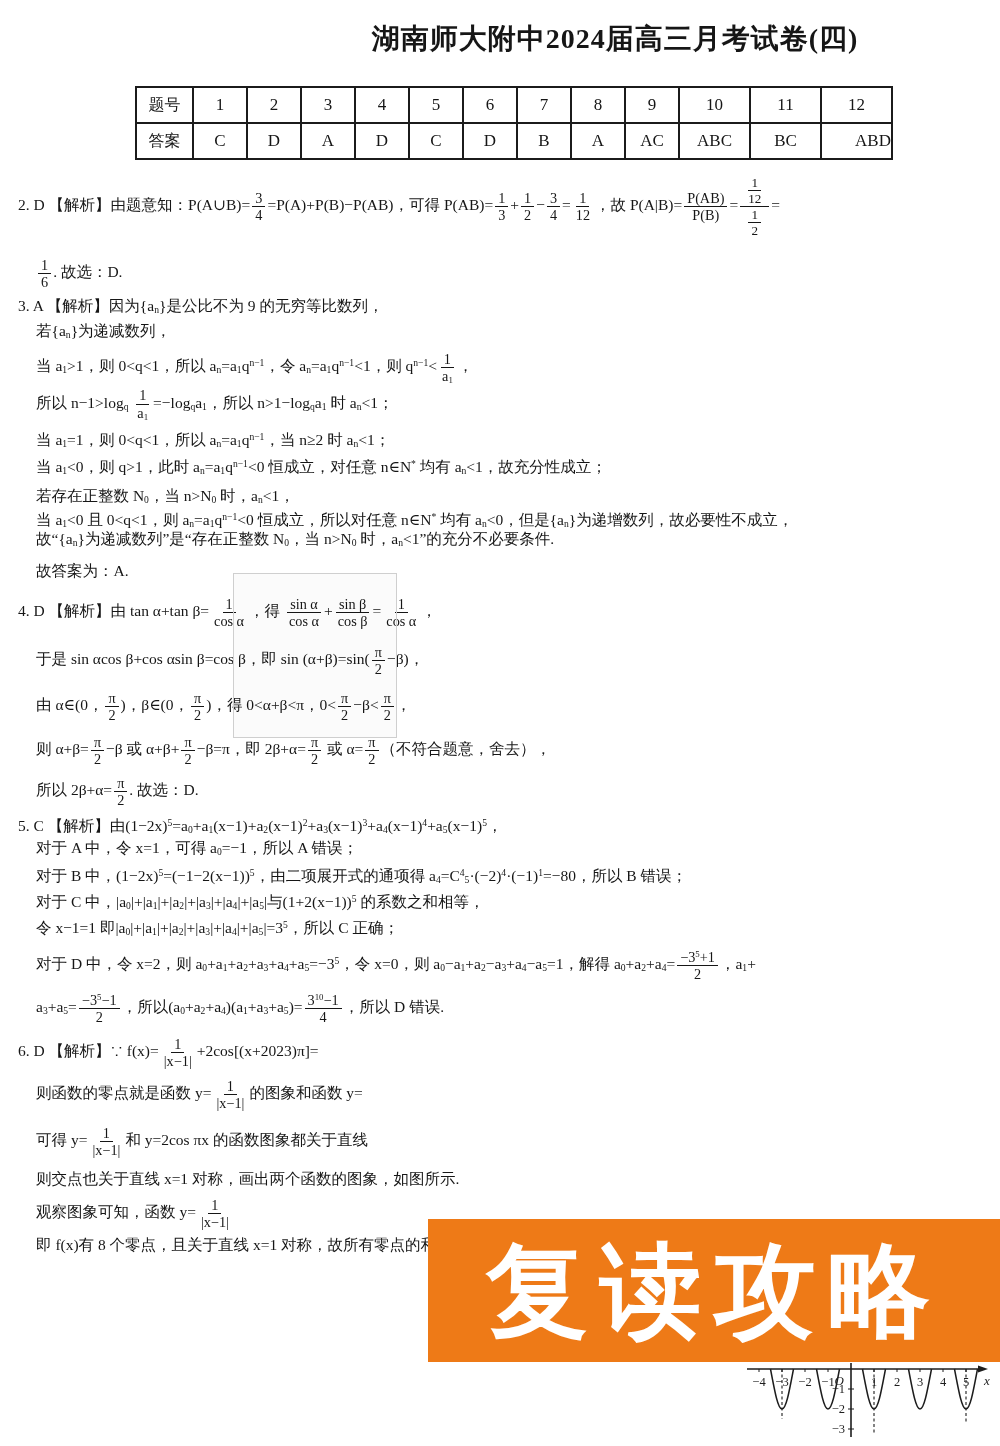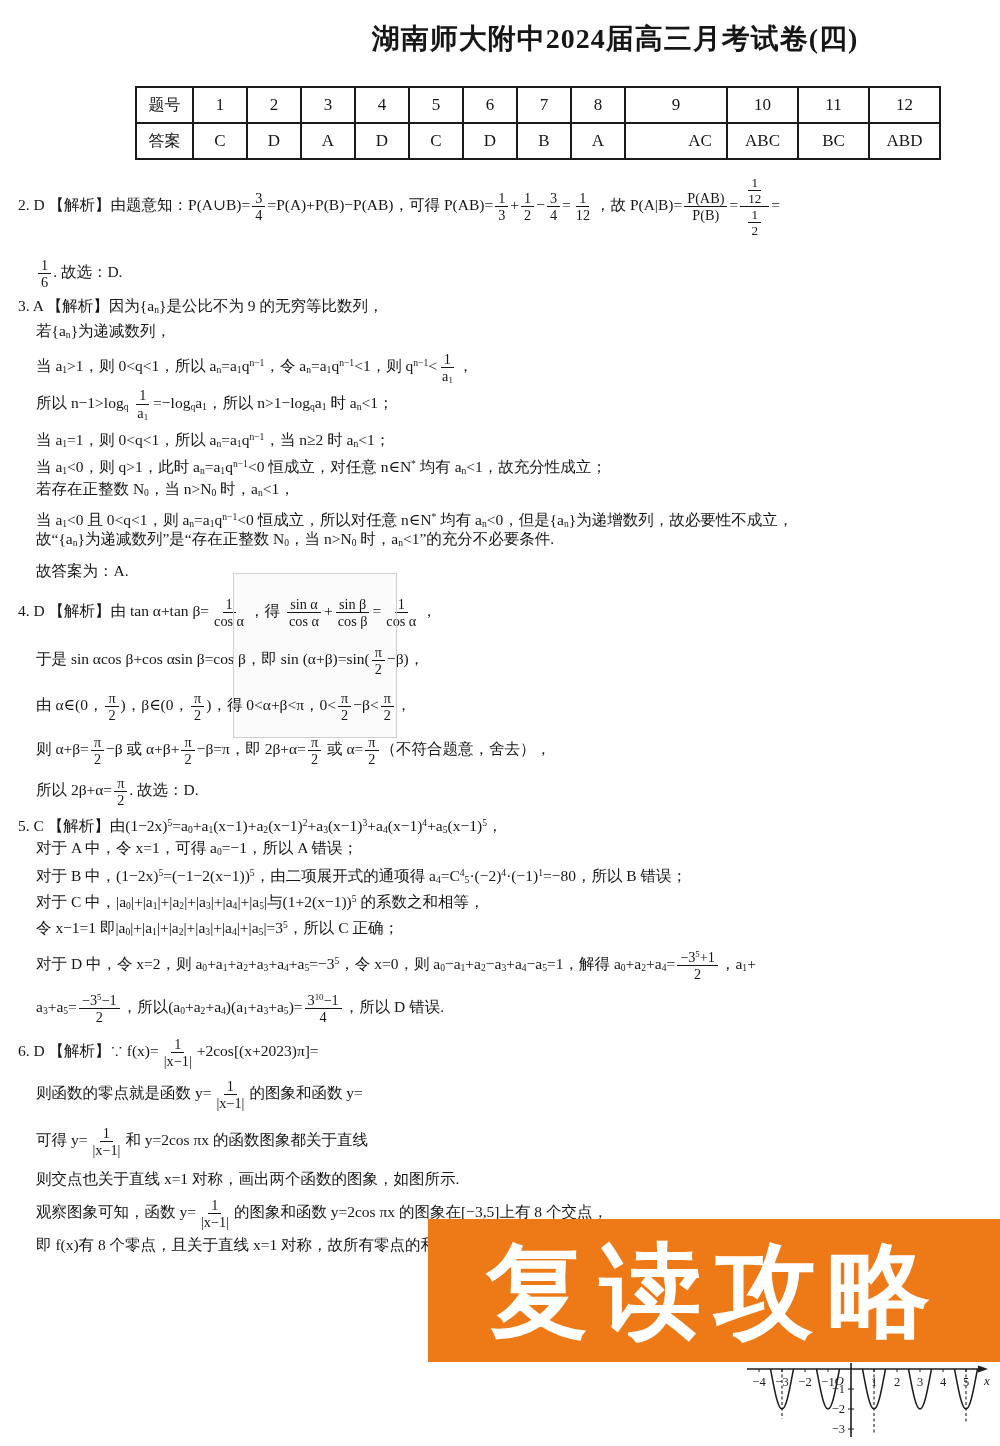--- a/index.html
+++ b/index.html
@@ -73,24 +73,24 @@
       <tr>
         <td class="lbl">答案</td>
       <td style="width: 52px;">C</td>
           <td style="width: 52px;">D</td>
           <td style="width: 52px;">A</td>
           <td style="width: 52px;">D</td>
           <td style="width: 52px;">C</td>
           <td style="width: 52px;">D</td>
           <td style="width: 52px;">B</td>
           <td style="width: 52px;">A</td>
-          <td style="width: 52px; padding-left: 48px;">AC</td>
+          <td style="width: 52px;">AC</td>
           <td style="width: 69px;">ABC</td>
           <td style="width: 69px;">BC</td>
-          <td style="width: 69px;">ABD</td>
+          <td style="width: 69px; text-align: right;">ABD</td>
         </tr>
     </tbody>
   </table>
 
 
   <div class="solutions">
       <div class="line" style="height: 90px; line-height: 90px;"><span style="white-space: pre;">2. D 【解析】由题意知：P(A∪B)=</span><span class="frac">
           <span class="fn">3</span>
           <span class="fd">4</span>
         </span><span style="white-space: pre;">=P(A)+P(B)−P(AB)，可得 P(AB)=</span><span class="frac">
@@ -127,21 +127,21 @@
       <div class="line ind" style="height: 38px; line-height: 38px;"><span style="white-space: pre;">当 a</span><sub>1</sub><span style="white-space: pre;">&gt;1，则 0&lt;q&lt;1，所以 a</span><sub>n</sub><span style="white-space: pre;">=a</span><sub>1</sub><span style="white-space: pre;">q</span><sup>n−1</sup><span style="white-space: pre;">，令 a</span><sub>n</sub><span style="white-space: pre;">=a</span><sub>1</sub><span style="white-space: pre;">q</span><sup>n−1</sup><span style="white-space: pre;">&lt;1，则 q</span><sup>n−1</sup><span style="white-space: pre;">&lt;</span><span class="frac">
           <span class="fn"><span style="white-space: pre;">1</span></span>
           <span class="fd"><span style="white-space: pre;">a</span><sub>1</sub></span>
         </span><span style="white-space: pre;">，</span></div>
       <div class="line ind" style="height: 42px; line-height: 42px;"><span style="white-space: pre;">所以 n−1&gt;log</span><sub>q</sub><span style="white-space: pre;"> </span><span class="frac">
           <span class="fn"><span style="white-space: pre;">1</span></span>
           <span class="fd"><span style="white-space: pre;">a</span><sub>1</sub></span>
         </span><span style="white-space: pre;">=−log</span><sub>q</sub><span style="white-space: pre;">a</span><sub>1</sub><span style="white-space: pre;">，所以 n&gt;1−log</span><sub>q</sub><span style="white-space: pre;">a</span><sub>1</sub><span style="white-space: pre;"> 时 a</span><sub>n</sub><span style="white-space: pre;">&lt;1；</span></div>
       <div class="line ind" style="height: 26px; line-height: 26px;"><span style="white-space: pre;">当 a</span><sub>1</sub><span style="white-space: pre;">=1，则 0&lt;q&lt;1，所以 a</span><sub>n</sub><span style="white-space: pre;">=a</span><sub>1</sub><span style="white-space: pre;">q</span><sup>n−1</sup><span style="white-space: pre;">，当 n≥2 时 a</span><sub>n</sub><span style="white-space: pre;">&lt;1；</span></div>
       <div class="line ind" style="height: 28px; line-height: 28px;"><span style="white-space: pre;">当 a</span><sub>1</sub><span style="white-space: pre;">&lt;0，则 q&gt;1，此时 a</span><sub>n</sub><span style="white-space: pre;">=a</span><sub>1</sub><span style="white-space: pre;">q</span><sup>n−1</sup><span style="white-space: pre;">&lt;0 恒成立，对任意 n∈N</span><sup>*</sup><span style="white-space: pre;"> 均有 a</span><sub>n</sub><span style="white-space: pre;">&lt;1，故充分性成立；</span></div>
-      <div class="line ind" style="height: 26px; line-height: 22px;"><span style="white-space: pre;">若存在正整数 N</span><sub>0</sub><span style="white-space: pre;">，当 n&gt;N</span><sub>0</sub><span style="white-space: pre;"> 时，a</span><sub>n</sub><span style="white-space: pre;">&lt;1，</span></div>
+      <div class="line ind" style="height: 26px; line-height: 36px;"><span style="white-space: pre;">若存在正整数 N</span><sub>0</sub><span style="white-space: pre;">，当 n&gt;N</span><sub>0</sub><span style="white-space: pre;"> 时，a</span><sub>n</sub><span style="white-space: pre;">&lt;1，</span></div>
       <div class="line ind" style="height: 26px; line-height: 26px;"><span style="white-space: pre;">当 a</span><sub>1</sub><span style="white-space: pre;">&lt;0 且 0&lt;q&lt;1，则 a</span><sub>n</sub><span style="white-space: pre;">=a</span><sub>1</sub><span style="white-space: pre;">q</span><sup>n−1</sup><span style="white-space: pre;">&lt;0 恒成立，所以对任意 n∈N</span><sup>*</sup><span style="white-space: pre;"> 均有 a</span><sub>n</sub><span style="white-space: pre;">&lt;0，但是{a</span><sub>n</sub><span style="white-space: pre;">}为递增数列，故必要性不成立，</span></div>
       <div class="line ind" style="height: 26px; line-height: 18px;"><span style="white-space: pre;">故“{a</span><sub>n</sub><span style="white-space: pre;">}为递减数列”是“存在正整数 N</span><sub>0</sub><span style="white-space: pre;">，当 n&gt;N</span><sub>0</sub><span style="white-space: pre;"> 时，a</span><sub>n</sub><span style="white-space: pre;">&lt;1”的充分不必要条件.</span></div>
       <div class="line ind" style="height: 30px; line-height: 30px;"><span style="white-space: pre;">故答案为：A.</span></div>
       <div class="line" style="height: 50px; line-height: 50px;"><span style="white-space: pre;">4. D 【解析】由 tan α+tan β=</span><span class="frac">
           <span class="fn">1</span>
           <span class="fd">cos α</span>
         </span><span style="white-space: pre;">，得 </span><span class="frac">
           <span class="fn">sin α</span>
           <span class="fd">cos α</span>
         </span><span style="white-space: pre;">+</span><span class="frac">
@@ -210,21 +210,21 @@
           <span class="fd"><span style="white-space: pre;">|x−1|</span></span>
         </span><span style="white-space: pre;">的图象和函数 y=</span></div>
       <div class="line ind" style="height: 52px; line-height: 52px;"><span style="white-space: pre;">可得 y=</span><span class="frac">
           <span class="fn"><span style="white-space: pre;">1</span></span>
           <span class="fd"><span style="white-space: pre;">|x−1|</span></span>
         </span><span style="white-space: pre;">和 y=2cos πx 的函数图象都关于直线</span></div>
       <div class="line ind" style="height: 26px; line-height: 26px;"><span style="white-space: pre;">则交点也关于直线 x=1 对称，画出两个函数的图象，如图所示.</span></div>
       <div class="line ind" style="height: 40px; line-height: 40px;"><span style="white-space: pre;">观察图象可知，函数 y=</span><span class="frac">
           <span class="fn"><span style="white-space: pre;">1</span></span>
           <span class="fd"><span style="white-space: pre;">|x−1|</span></span>
-        </span><span style="white-space: pre;">的图象和函数 y=2cos πx 的图象在[−3,5]上有 8 个交点，</span></div>
+        </span></div>
       <div class="line ind" style="height: 26px; line-height: 26px;"><span style="white-space: pre;">即 f(x)有 8 个零点，且关于直线 x=1 对称，故所有零点的和为 4×2=8.</span></div>
     </div>
 
   <div class="wbox"></div>
 
   <div class="banner" style="background: rgb(238, 122, 23); color: rgb(255, 255, 255);">
     <span>复读攻略</span>
   </div>
 
   <div class="figwrap">

